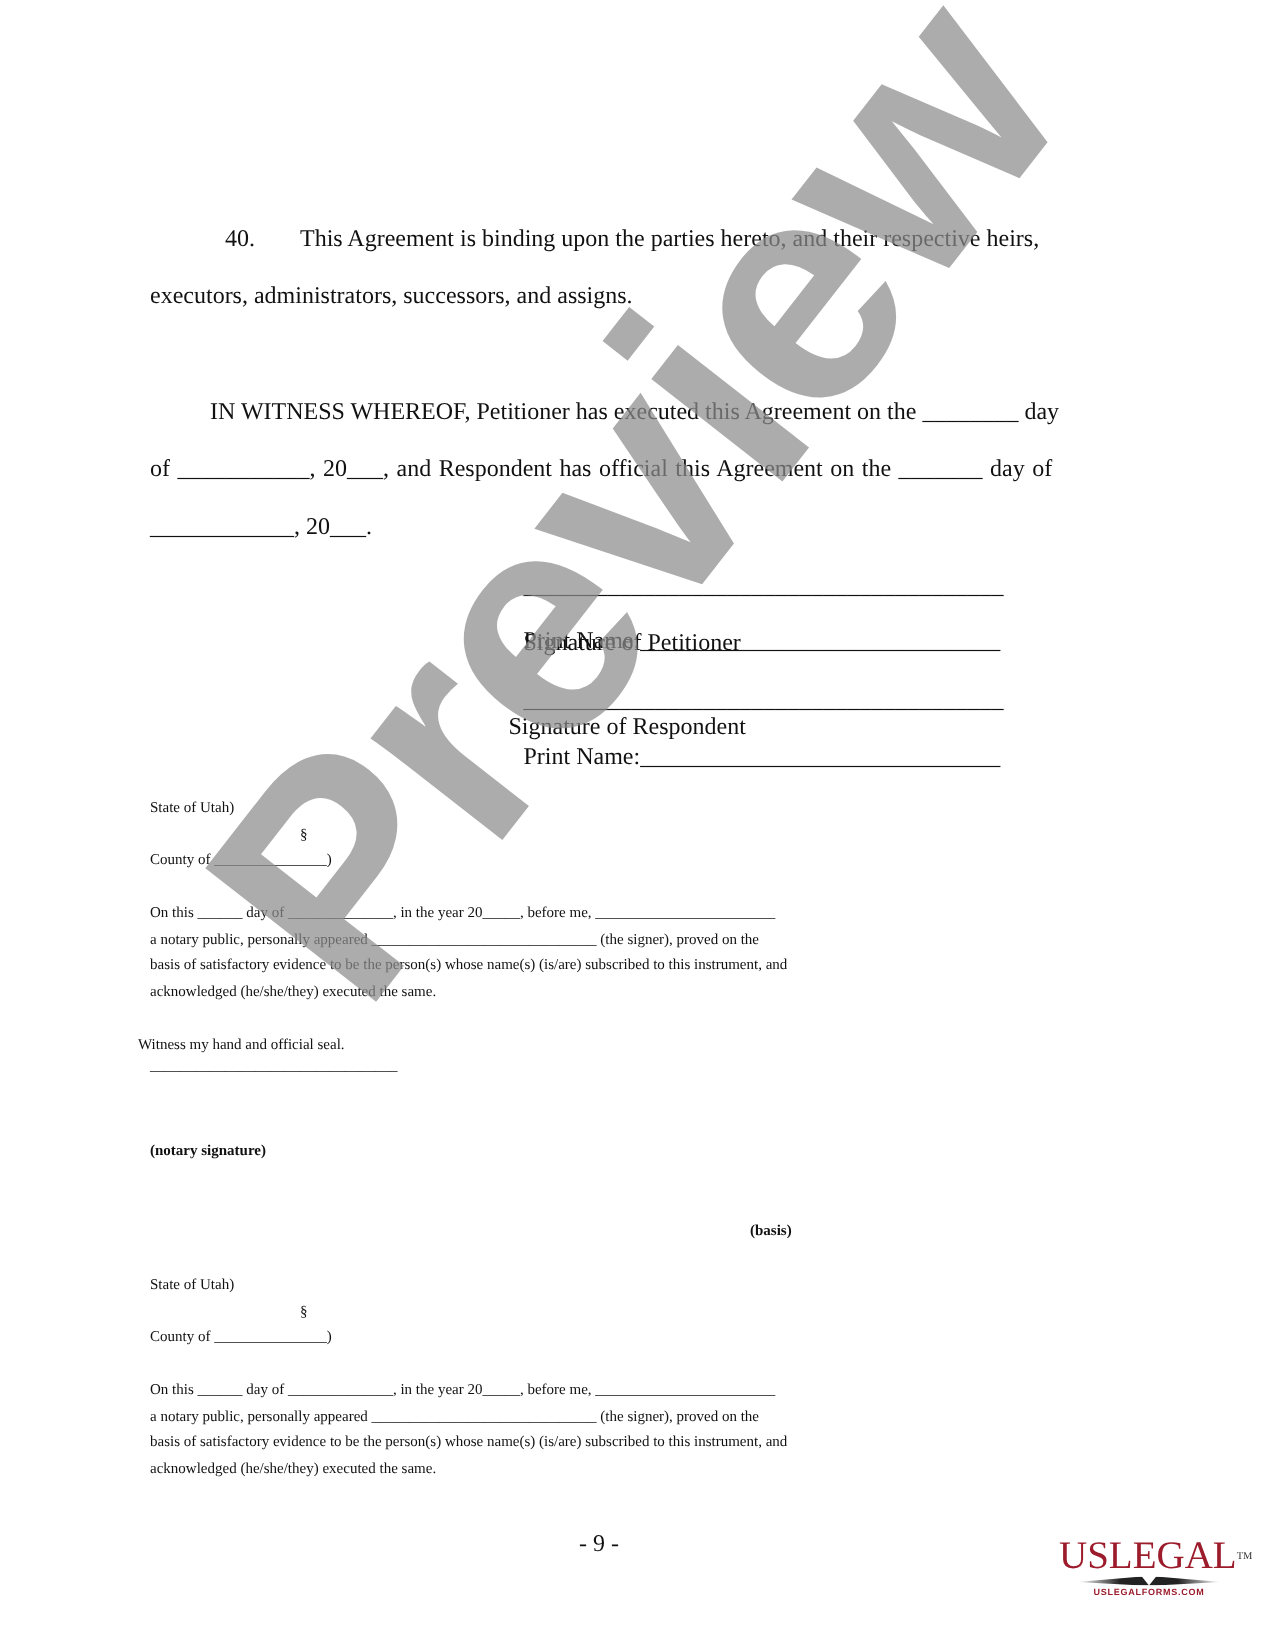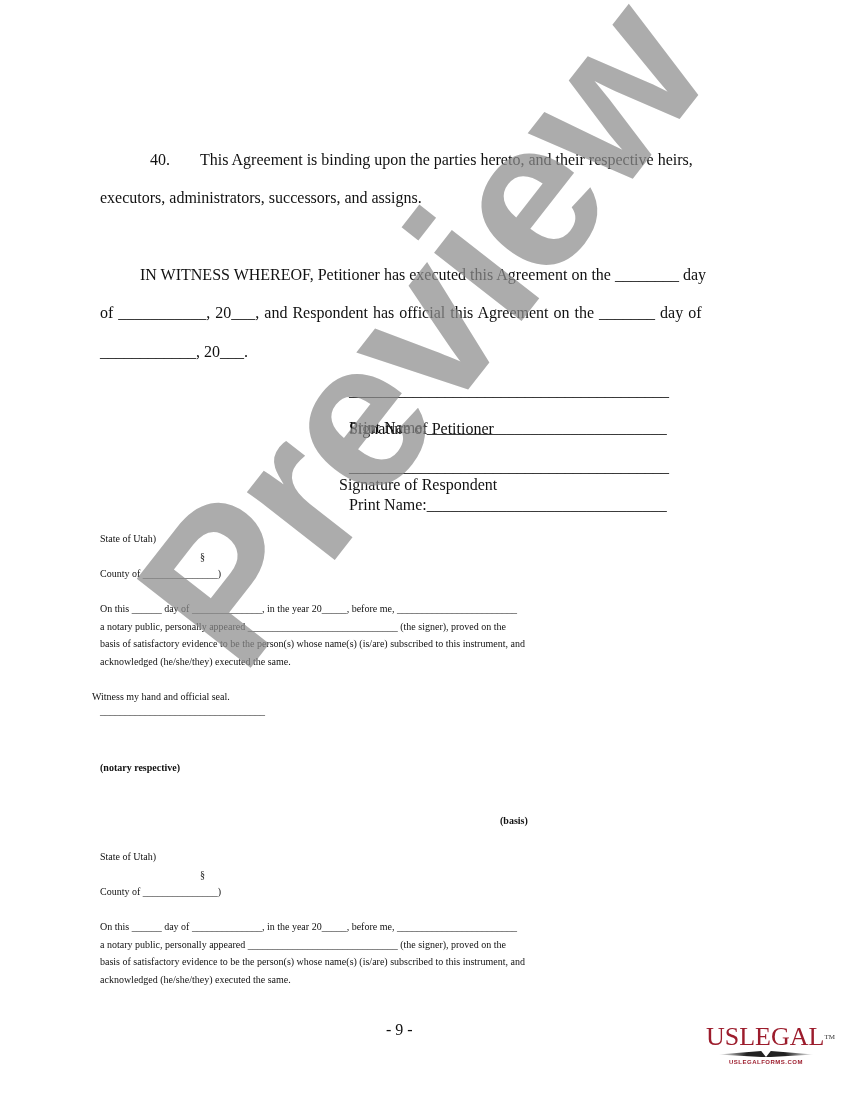--- a/index.html
+++ b/index.html
@@ -40,21 +40,21 @@
     <div class="abs t13" style="left:200px;top:551px;">§</div>
     <div class="abs t13" style="left:100px;top:568px;">County of _______________)</div>
     <div class="abs t13" style="left:100px;top:603px;">On this ______ day of ______________, in the year 20_____, before me, ________________________</div>
     <div class="abs t13" style="left:100px;top:621px;">a notary public, personally appeared ______________________________ (the signer), proved on the</div>
     <div class="abs t13" style="left:100px;top:638px;">basis of satisfactory evidence to be the person(s) whose name(s) (is/are) subscribed to this instrument, and</div>
     <div class="abs t13" style="left:100px;top:656px;">acknowledged (he/she/they) executed the same.</div>
   </div>
 
   <div class="abs t13" style="left:92px;top:691px;">Witness my hand and official seal.</div>
   <div class="abs t13" style="left:100px;top:705px;">_________________________________</div>
-  <div class="abs t13 bold" style="left:100px;top:762px;">(notary respective)</div>
+  <div class="abs t13 bold" style="left:100px;top:762px;">(notary signature)</div>
   <div class="abs t13 bold" style="left:500px;top:815px;">(basis)</div>
 
   <div>
     <div class="abs t13" style="left:100px;top:851px;">State of Utah)</div>
     <div class="abs t13" style="left:200px;top:869px;">§</div>
     <div class="abs t13" style="left:100px;top:886px;">County of _______________)</div>
     <div class="abs t13" style="left:100px;top:921px;">On this ______ day of ______________, in the year 20_____, before me, ________________________</div>
     <div class="abs t13" style="left:100px;top:939px;">a notary public, personally appeared ______________________________ (the signer), proved on the</div>
     <div class="abs t13" style="left:100px;top:956px;">basis of satisfactory evidence to be the person(s) whose name(s) (is/are) subscribed to this instrument, and</div>
     <div class="abs t13" style="left:100px;top:974px;">acknowledged (he/she/they) executed the same.</div>

